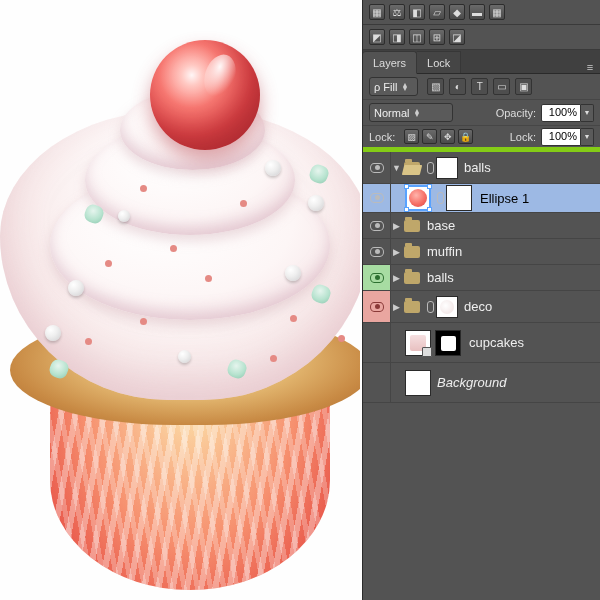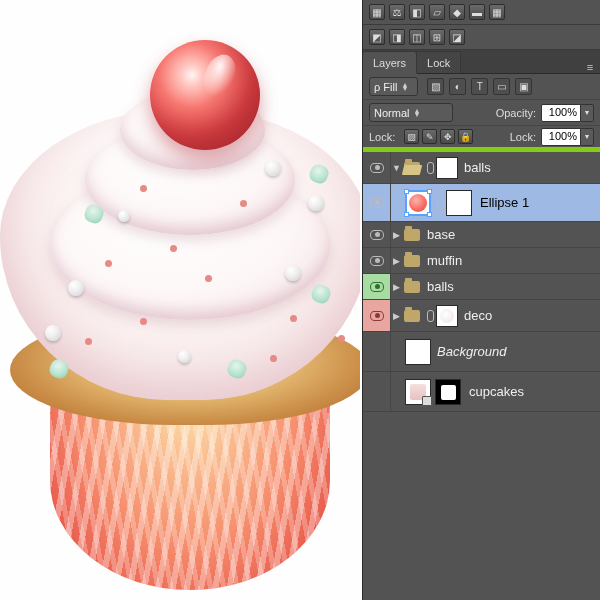--- a/index.html
+++ b/index.html
@@ -269,21 +269,21 @@
           <span class="eye"></span>
         </div>
       <span class="indent"></span>
       <span class="tw">▼</span>
       <span class="folder open"></span>
       <span class="link"></span>
       <div class="thumb small"></div>
       <span class="lname">balls</span>
     </div>
 
-    <div class="layer selected" style="height:38px">
+    <div class="layer selected" style="height:29px">
       <div class="visc">
           <span class="eye"></span>
         </div>
       <span class="indent ind1"></span>
       <div class="thumb" style="position:relative">
         <span class="ellipse-th"></span>
         <span class="corner c-tl"></span>
           <span class="corner c-tr"></span>
           <span class="corner c-bl"></span>
           <span class="corner c-br"></span>
@@ -333,30 +333,30 @@
       <span class="link"></span>
       <div class="thumb small">
           <span class="base-th"></span>
         </div>
       <span class="lname">deco</span>
     </div>
 
     <div class="layer" style="height:40px">
       <div class="visc"></div>
       <span class="indent ind1"></span>
-      <div class="thumb"></div>
-      <span class="lname ital">Background</span>
-    </div>
-
-    <div class="layer" style="height:40px">
-      <div class="visc"></div>
-      <span class="indent ind1"></span>
       <div class="thumb" style="position:relative">
         <span class="cup-th"></span>
           <span class="smart"></span>
       </div>
       <div class="mask-thumb black"></div>
       <span class="lname">cupcakes</span>
     </div>
 
+    <div class="layer" style="height:40px">
+      <div class="visc"></div>
+      <span class="indent ind1"></span>
+      <div class="thumb"></div>
+      <span class="lname ital">Background</span>
+    </div>
+
   </div>
 
 </div>
 
 </body></html>

